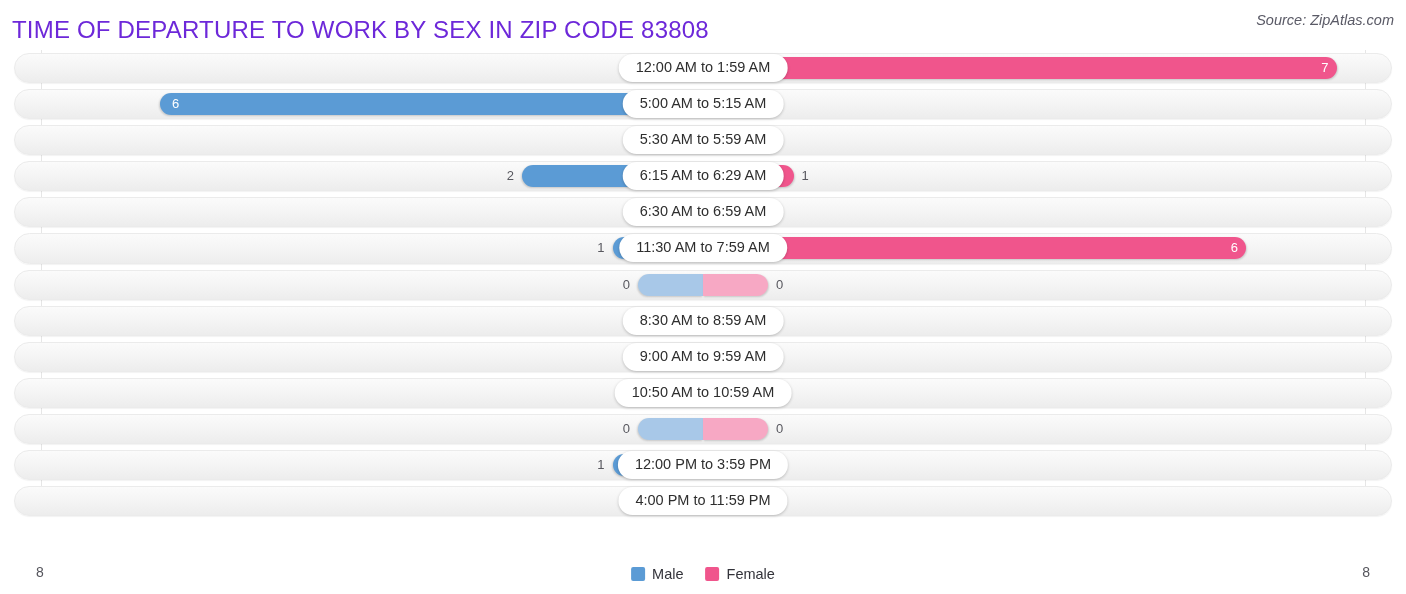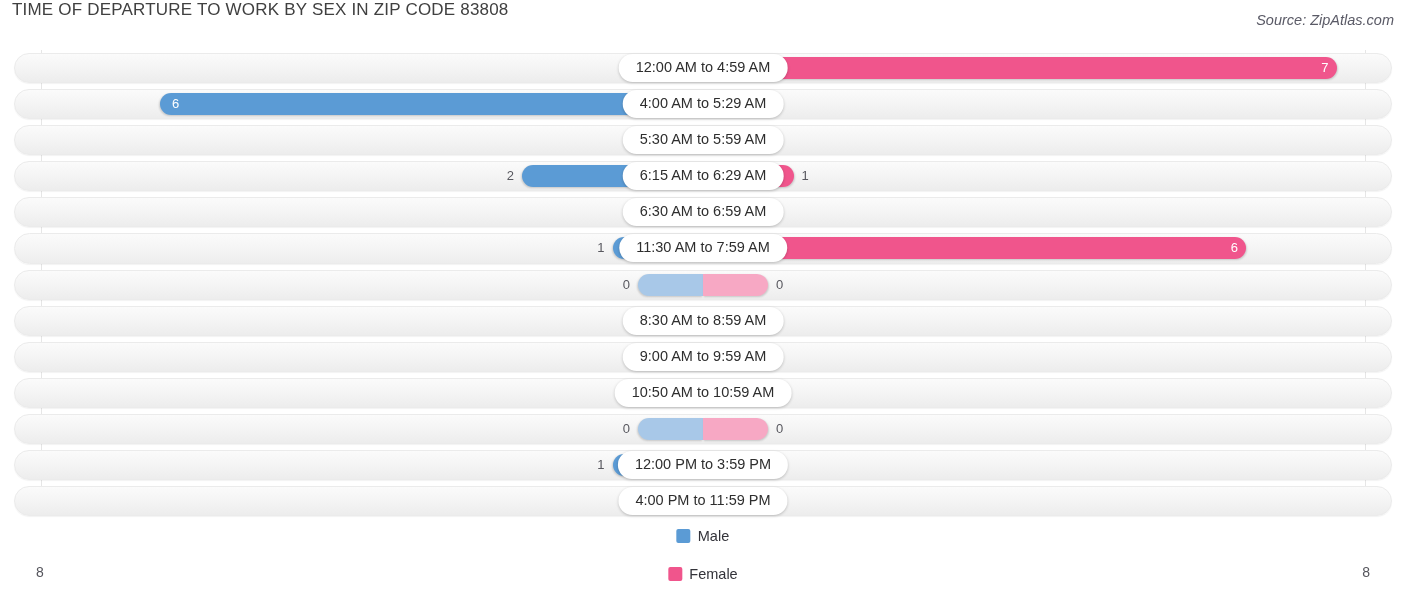--- a/index.html
+++ b/index.html
@@ -12,24 +12,24 @@
   }
   #root {
     position: relative;
     width: 1406px; height: 594px;
     background: #ffffff;
   }
 
   
   .hdr-title {
     position: absolute;
-    left: 12px; top: 0;
-    font-size: 17px;
+    left: 12px; top: 16px;
+    font-size: 24px;
     letter-spacing: .2px;
-    color: #404040;
+    color: #6d28d9;
     white-space: nowrap;
   }
   .hdr-source {
     position: absolute;
     right: 12px; top: 12px;
     font-size: 14.5px;
     font-style: italic;
     color: #5a5a66;
     white-space: nowrap;
   }
@@ -129,21 +129,20 @@
 
   .legend {
     position: absolute;
     bottom: 12px;
     left: 50%;
     transform: translateX(-50%);
     display: flex;
     align-items: center;
     gap: 22px;
     white-space: nowrap;
-    flex-direction: column;
   }
   .leg-item { display: flex; align-items: center; gap: 7px; }
   .leg-sw { width: 14px; height: 14px; border-radius: 2px; display: inline-block; }
   .leg-tx { font-size: 14.5px; color: #33333a; }
 </style>
 </head>
 <body>
 
 <div id="root">
 
@@ -153,29 +152,29 @@
   <div class="plot">
     <div class="gridline gl-left"></div>
     <div class="gridline gl-right"></div>
     <div class="rows" id="rows">
         <div class="row">
           <div class="track"></div>
           <div class="bar bar-m" style="width: 65px; background: rgb(168, 200, 232);"></div>
           <div class="bar bar-f" style="width: 633.5px; background: rgb(240, 85, 140);"></div>
           <div class="val val-m" style="right: 776px;">0</div>
           <div class="val val-f val-in" style="left: 1310.5px; width: 18px; text-align: right;">7</div>
-          <div class="cat-pill">12:00 AM to 4:59 AM</div>
+          <div class="cat-pill">12:00 AM to 1:59 AM</div>
         </div>
         <div class="row">
           <div class="track"></div>
           <div class="bar bar-m" style="width: 543px; background: rgb(91, 155, 213);"></div>
           <div class="bar bar-f" style="width: 65px; background: rgb(247, 168, 196);"></div>
           <div class="val val-m val-in" style="left: 172px; text-align: left;">6</div>
           <div class="val val-f" style="left: 776px;">0</div>
-          <div class="cat-pill">4:00 AM to 5:29 AM</div>
+          <div class="cat-pill">5:00 AM to 5:15 AM</div>
         </div>
         <div class="row">
           <div class="track"></div>
           <div class="bar bar-m" style="width: 65px; background: rgb(168, 200, 232);"></div>
           <div class="bar bar-f" style="width: 65px; background: rgb(247, 168, 196);"></div>
           <div class="val val-m" style="right: 776px;">0</div>
           <div class="val val-f" style="left: 776px;">0</div>
           <div class="cat-pill">5:30 AM to 5:59 AM</div>
         </div>
         <div class="row">

